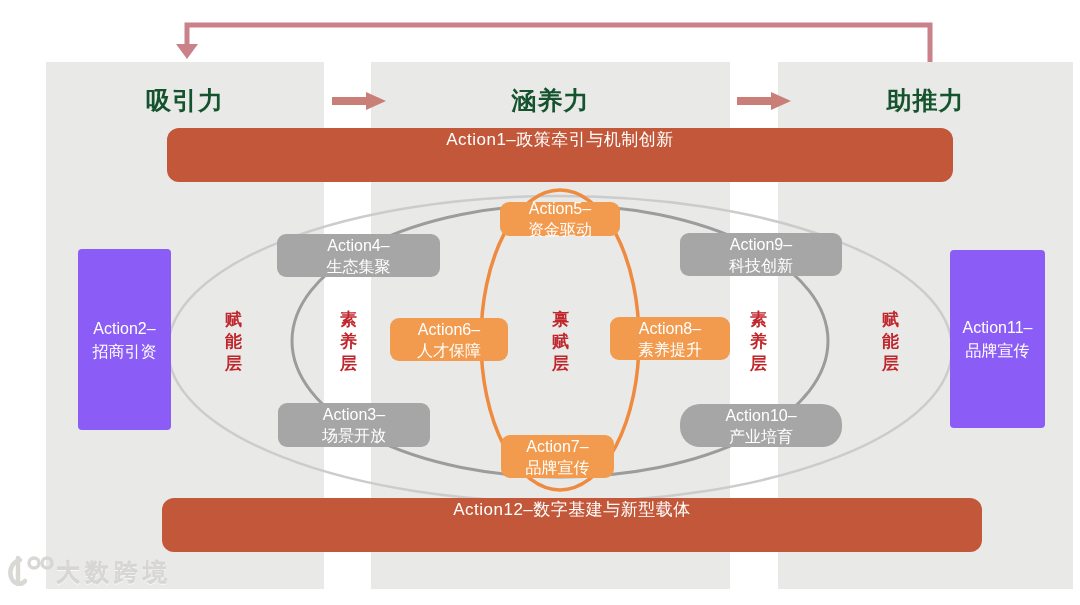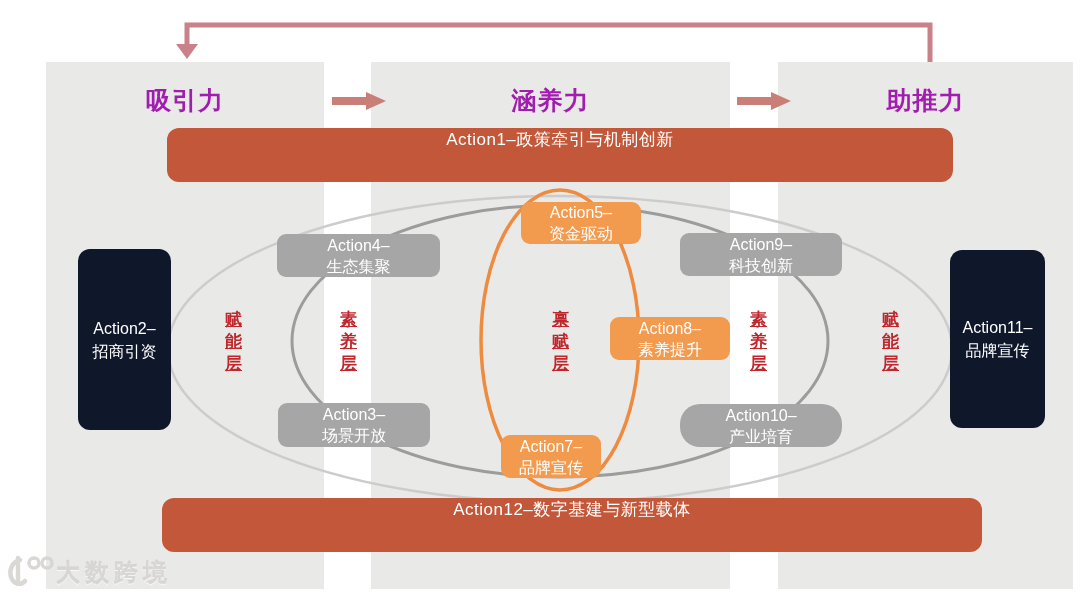--- a/index.html
+++ b/index.html
@@ -4,48 +4,48 @@
 <style>
   html,body{margin:0;padding:0;background:#ffffff;}
   body{font-family:"Liberation Sans","DejaVu Sans",sans-serif;}
   #canvas{position:relative;width:1080px;height:605px;background:#ffffff;overflow:hidden;}
 
   .col{position:absolute;top:62px;height:527px;background:#e9e9e8;z-index:1;}
   .col-left{left:46px;width:278px;}
   .col-center{left:371px;width:359px;}
   .col-right{left:778px;width:295px;}
 
-  .header{display:block;margin-top:22px;text-align:center;font-size:25px;font-weight:700;color:#a21caf;letter-spacing:1px;}
+  .header{display:block;margin-top:22px;text-align:center;font-size:25px;font-weight:700;color:#14532d;letter-spacing:1px;}
 
   #overlay{position:absolute;left:0;top:0;z-index:2;pointer-events:none;}
 
   .banner{position:absolute;background:#c25839;border-radius:12px;color:#ffffff;font-size:17px;
           display:flex;justify-content:center;z-index:3;letter-spacing:.5px;}
   .banner-top{left:167px;top:128px;width:786px;height:54px;}
   .banner-bottom{left:162px;top:498px;width:820px;height:54px;}
 
   .box{position:absolute;color:#ffffff;display:flex;flex-direction:column;align-items:center;
        justify-content:center;text-align:center;z-index:3;font-size:16px;line-height:21px;border-radius:9px;}
   .box.gray{background:#a6a6a6;}
   .box.orange{background:#f29a4d;}
-  .box.red{background:#0f172a;border-radius:12px;font-size:16px;line-height:23px;}
+  .box.red{background:#8b5cf6;border-radius:4px;font-size:16px;line-height:23px;}
 
   .b-action2{left:78px;top:249px;width:93px;height:181px;}
   .b-action11{left:950px;top:250px;width:95px;height:178px;}
   .b-action4{left:277px;top:234px;width:163px;height:43px;}
   .b-action3{left:278px;top:403px;width:152px;height:44px;}
   .b-action9{left:680px;top:233px;width:162px;height:43px;}
   .b-action10{left:680px;top:404px;width:162px;height:43px;border-radius:20px;}
-  .b-action5{left:500px;top:202px;width:120px;height:42px;margin-left:21px;}
+  .b-action5{left:500px;top:202px;width:120px;height:34px;}
   .b-action6{left:390px;top:318px;width:118px;height:43px;}
   .b-action8{left:610px;top:317px;width:120px;height:43px;}
-  .b-action7{left:501px;top:435px;width:100px;height:43px;}
+  .b-action7{left:501px;top:435px;width:113px;height:43px;}
 
   .vlabel{position:absolute;top:309px;width:19px;z-index:4;color:#c0272d;font-weight:700;font-size:17px;
-          line-height:22px;text-align:center;word-break:break-all;text-decoration:underline;}
+          line-height:22px;text-align:center;word-break:break-all;}
   .vl-1{left:224px;} .vl-2{left:339px;} .vl-3{left:551px;} .vl-4{left:749px;} .vl-5{left:881px;}
 
   .watermark{position:absolute;left:6px;top:554px;z-index:5;display:flex;align-items:center;
              color:#d8d6d3;opacity:.95;}
   .watermark .wm-text{font-size:24px;font-weight:700;letter-spacing:5px;
              text-shadow:0 1px 0 rgba(255,255,255,.7), 0 -1px 0 rgba(140,140,140,.25);}
 </style>
 </head>
 <body>
 
@@ -113,20 +113,24 @@
   </div>
   <div class="box gray b-action10">
     <span>Action10–</span>
     <span>产业培育</span>
   </div>
 
   <div class="box orange b-action5">
     <span>Action5–</span>
     <span>资金驱动</span>
   </div>
+  <div class="box orange b-action6">
+    <span>Action6–</span>
+    <span>人才保障</span>
+  </div>
   <div class="box orange b-action8">
     <span>Action8–</span>
     <span>素养提升</span>
   </div>
   <div class="box orange b-action7">
     <span>Action7–</span>
     <span>品牌宣传</span>
   </div>
 
   <div class="vlabel vl-1">赋能层</div>

